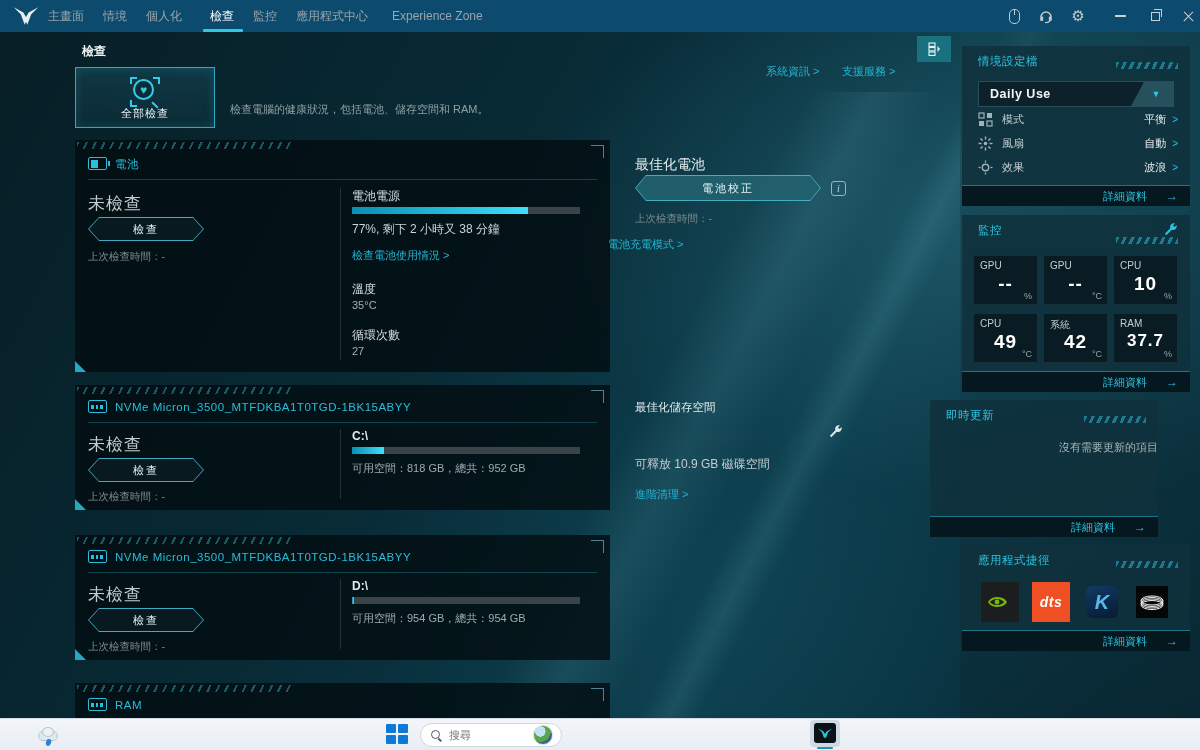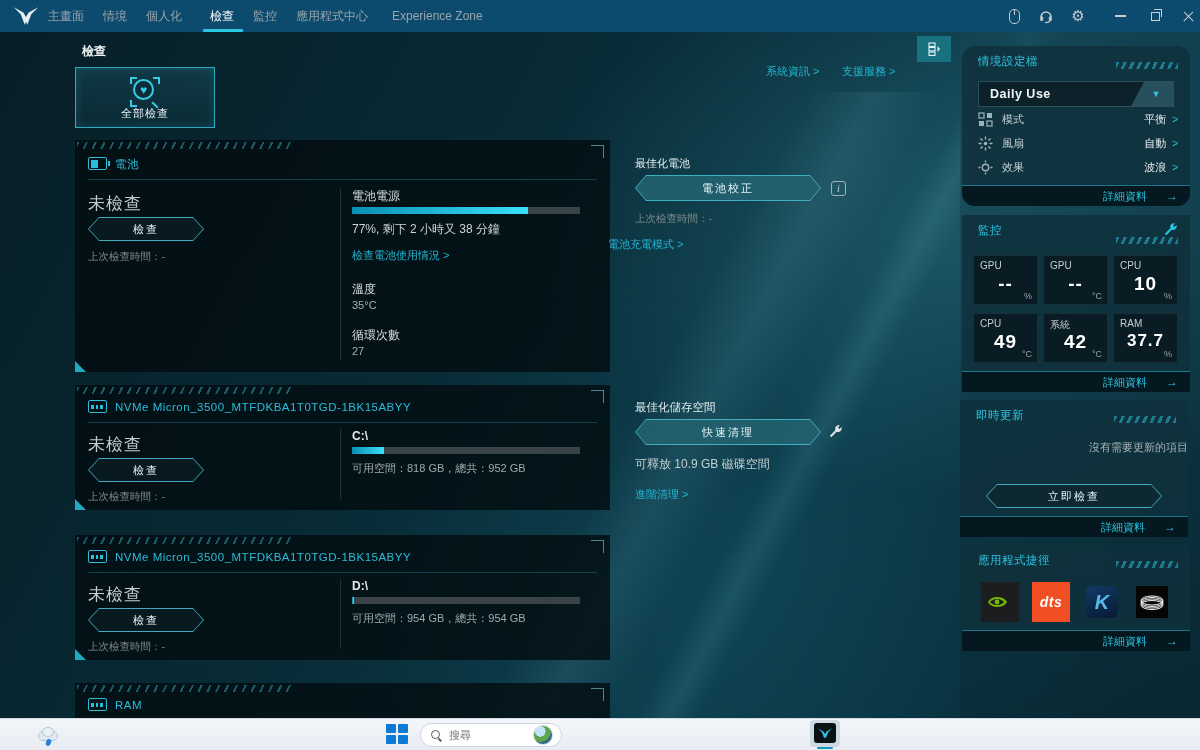--- a/index.html
+++ b/index.html
@@ -201,20 +201,21 @@
   <div class="allcheck" style="left:75px;top:67px;width:140px;height:61px;">
     <div class="ac-icon">
       <span class="ac-br" style="left:0;top:0;border-top-width:2px;border-left-width:2px;"></span>
       <span class="ac-br" style="right:0;top:0;border-top-width:2px;border-right-width:2px;"></span>
       <span class="ac-br" style="left:0;bottom:0;border-bottom-width:2px;border-left-width:2px;"></span>
       <span class="ac-circle">♥</span>
       <span class="ac-handle"></span>
     </div>
     <div class="abs" style="left:0;right:0;bottom:6px;text-align:center;font-size:11px;color:#eaf3f5;letter-spacing:1px;">全部檢查</div>
   </div>
+  <div class="abs" style="left:230px;top:101px;width:340px;font-size:11px;line-height:16px;color:#8fa0a5;">檢查電腦的健康狀況，包括電池、儲存空間和 RAM。</div>
 
   <div class="sec" style="left:75px;top:140px;width:535px;height:232px;">
     <div class="corner-bl"></div>
     <div class="hw-icon" style="left:13px;top:17px;">
       <span class="shell"></span>
         <span class="fillpart"></span>
         <span class="nub"></span>
     </div>
     <div class="sec-title" style="left:40px;top:17px;">電池</div>
     <div class="sec-divider" style="left:13px;right:13px;top:39px;"></div>
@@ -304,43 +305,39 @@
       <span class="shell"></span>
         <span class="dots">
           <i></i>
           <i></i>
           <i></i>
         </span>
     </div>
     <div class="sec-title" style="left:40px;top:16px;">RAM</div>
   </div>
 
-  <div class="lbl" style="left:635px;top:156px;font-size:11px;color:#e2eaec;">最佳化電池</div>
+  <div class="lbl" style="left:635px;top:156px;font-size:14px;color:#e2eaec;">最佳化電池</div>
   <div class="hexbtn" style="left:635px;top:175px;width:186px;height:26px;">
     <span class="hb-o"></span>
       <span class="hb-i" style="background:rgba(8,30,38,0.55);">電池校正</span>
   </div>
   <div class="infoic" style="left:831px;top:181px;">i</div>
   <div class="last-check" style="left:635px;top:212px;">上次檢查時間：-</div>
   <div class="cyan-link" style="left:608px;top:237px;">電池充電模式 &gt;</div>
 
   <div class="lbl" style="left:635px;top:400px;font-size:11.5px;color:#e2eaec;">最佳化儲存空間</div>
-  <div class="hexbtn" style="left:635px;top:419px;width:186px;height:26px;">
-    <span class="hb-o"></span>
-      <span class="hb-i" style="background:rgba(8,30,38,0.55);">快速清理</span>
-  </div>
   <div class="abs" style="left:828px;top:424px;">
     <svg class="wrench" viewBox="0 0 16 16">
         <path d="M14.5 3.2 12.3 5.4 10.6 3.7 12.8 1.5a4 4 0 0 0-5 5.2L2 12.5 3.5 14l5.8-5.8a4 4 0 0 0 5.2-5z"></path>
       </svg>
   </div>
   <div class="lbl" style="left:635px;top:456px;color:#c3cdd0;">可釋放 10.9 GB 磁碟空間</div>
   <div class="cyan-link" style="left:635px;top:487px;">進階清理 &gt;</div>
 
-  <div class="panel" style="left:962px;top:46px;width:228px;height:160px;border-radius:13px;">
+  <div class="panel" style="left:962px;top:46px;width:228px;height:160px;">
     <div class="p-head">情境設定檔</div>
     <div class="p-stripes"></div>
 
     <div class="dd" style="left:16px;top:35px;width:196px;height:26px;">
       <span class="dd-val">Daily Use</span>
       <span class="dd-cap">
         <span class="dd-caret">▼</span>
       </span>
     </div>
 
@@ -439,28 +436,24 @@
         <span class="tv" style="font-size:17px;">37.7</span>
         <span class="tu">%</span>
     </div>
 
     <div class="p-foot">
       <span class="t">詳細資料</span>
       <span class="a">→</span>
     </div>
   </div>
 
-  <div class="panel" style="left:960px;top:400px;width:228px;height:137px;">
+  <div class="panel" style="left:930px;top:400px;width:228px;height:137px;">
     <div class="p-head">即時更新</div>
     <div class="p-stripes"></div>
     <div class="abs" style="left:0;right:0;top:40px;text-align:right;font-size:11px;color:#a8b4b7;">沒有需要更新的項目</div>
-    <div class="hexbtn" style="left:26px;top:84px;width:176px;height:24px;">
-      <span class="hb-o"></span>
-        <span class="hb-i" style="background:#0d2831;">立即檢查</span>
-    </div>
     <div class="p-foot">
       <span class="t">詳細資料</span>
       <span class="a">→</span>
     </div>
   </div>
 
   <div class="panel" style="left:962px;top:545px;width:228px;height:106px;">
     <div class="p-head">應用程式捷徑</div>
     <div class="p-stripes"></div>
 

